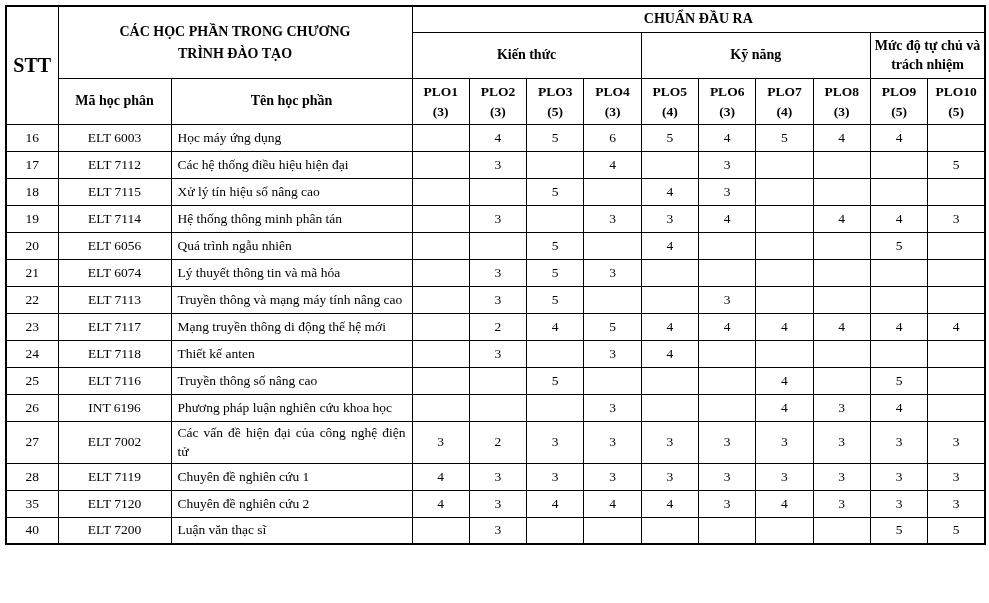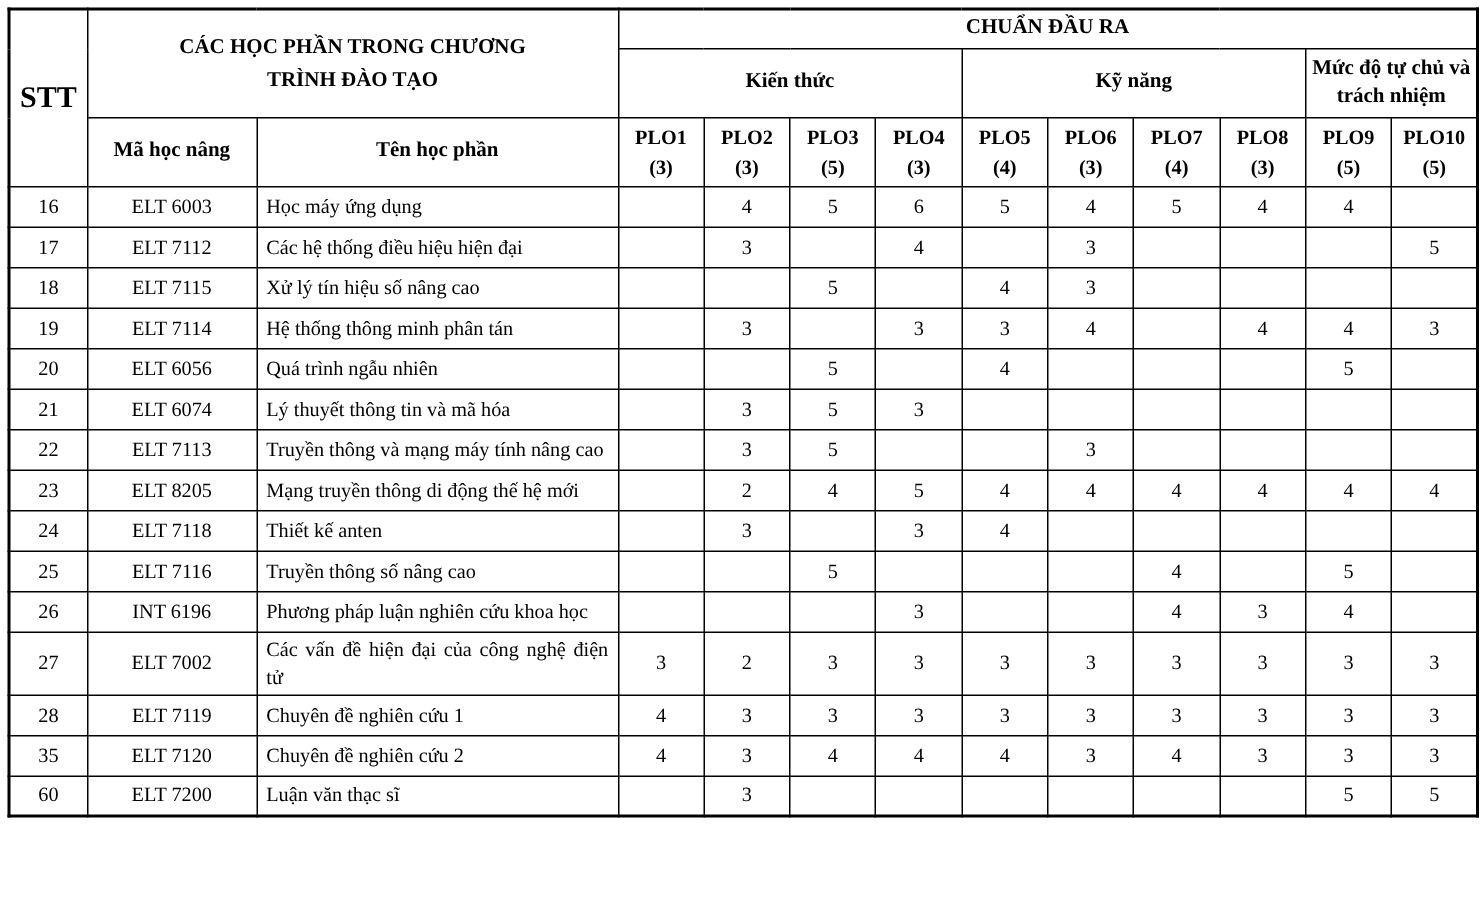--- a/index.html
+++ b/index.html
@@ -88,21 +88,21 @@
           <div class="wrap-narrow">CÁC HỌC PHẦN TRONG CHƯƠNG TRÌNH ĐÀO TẠO</div>
         </th>
         <th colspan="10" class="h-outcomes">CHUẨN ĐẦU RA</th>
       </tr>
       <tr class="hrow-2">
         <th colspan="4" class="col-head">Kiến thức</th>
         <th colspan="4" class="col-head">Kỹ năng</th>
         <th colspan="2" class="col-head">Mức độ tự chủ và trách nhiệm</th>
       </tr>
       <tr class="hrow-3" id="plo-header-row">
-        <th class="col-head">Mã học nâng</th>
+        <th class="col-head">Mã học phân</th>
         <th class="col-head">Tên học phần</th>
 
       <th class="plo-th">
             <div>PLO1</div>
             <div>(3)</div>
           </th>
           <th class="plo-th">
             <div>PLO2</div>
             <div>(3)</div>
           </th>
@@ -242,21 +242,21 @@
           <td class="c-val"></td>
           <td class="c-val"></td>
           <td class="c-val">3</td>
           <td class="c-val"></td>
           <td class="c-val"></td>
           <td class="c-val"></td>
           <td class="c-val"></td>
         </tr>
         <tr>
           <td class="c-stt">23</td>
-          <td class="c-code">ELT 8205</td>
+          <td class="c-code">ELT 7117</td>
           <td class="c-name">Mạng truyền thông di động thế hệ mới</td>
           <td class="c-val"></td>
           <td class="c-val">2</td>
           <td class="c-val">4</td>
           <td class="c-val">5</td>
           <td class="c-val">4</td>
           <td class="c-val">4</td>
           <td class="c-val">4</td>
           <td class="c-val">4</td>
           <td class="c-val">4</td>
@@ -346,21 +346,21 @@
           <td class="c-val">4</td>
           <td class="c-val">4</td>
           <td class="c-val">4</td>
           <td class="c-val">3</td>
           <td class="c-val">4</td>
           <td class="c-val">3</td>
           <td class="c-val">3</td>
           <td class="c-val">3</td>
         </tr>
         <tr>
-          <td class="c-stt">60</td>
+          <td class="c-stt">40</td>
           <td class="c-code">ELT 7200</td>
           <td class="c-name">Luận văn thạc sĩ</td>
           <td class="c-val"></td>
           <td class="c-val">3</td>
           <td class="c-val"></td>
           <td class="c-val"></td>
           <td class="c-val"></td>
           <td class="c-val"></td>
           <td class="c-val"></td>
           <td class="c-val"></td>

